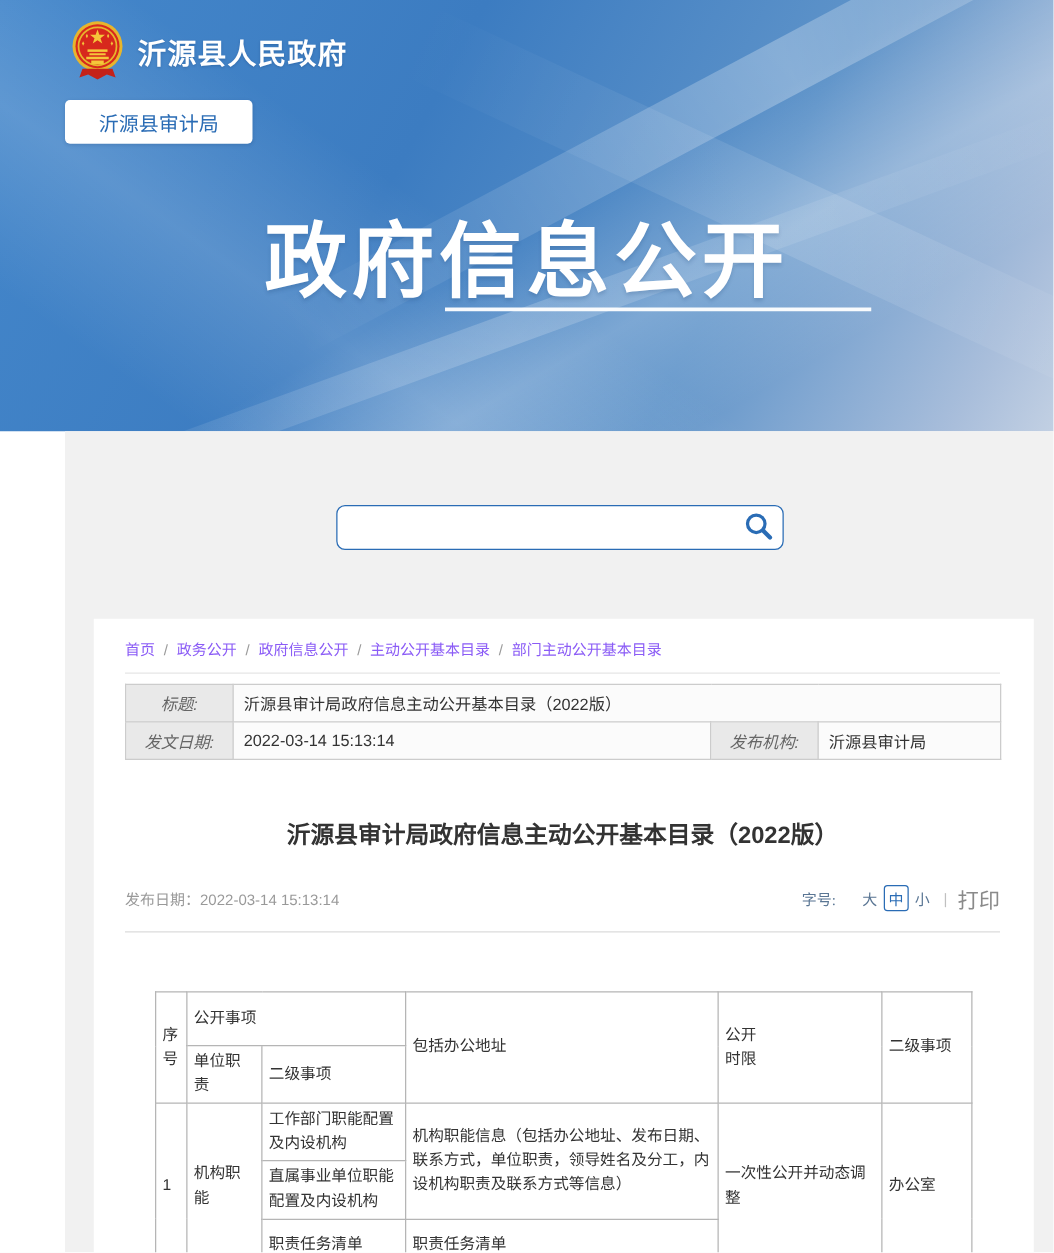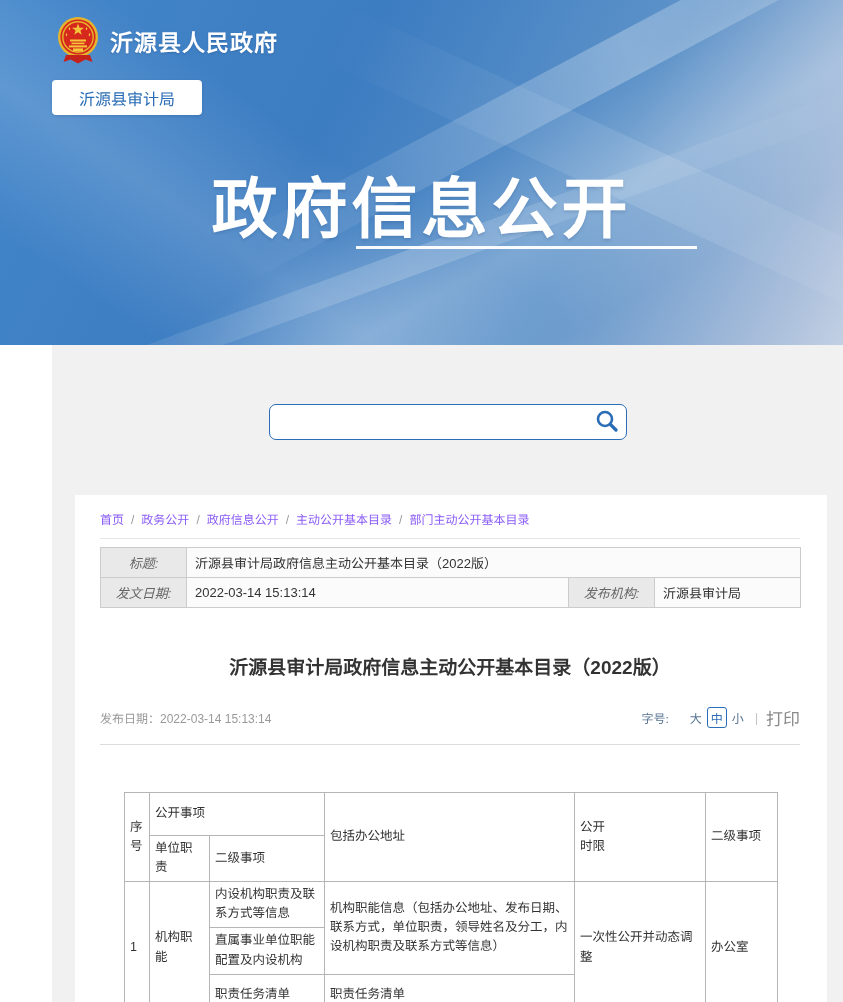--- a/index.html
+++ b/index.html
@@ -187,21 +187,21 @@
 时限</td>
           <td rowspan="2">二级事项</td>
         </tr>
         <tr class="h2">
           <td>单位职责</td>
           <td>二级事项</td>
         </tr>
         <tr class="b1">
           <td rowspan="3">1</td>
           <td rowspan="3">机构职能</td>
-          <td>内设机构职责及联系方式等信息</td>
+          <td>工作部门职能配置及内设机构</td>
           <td rowspan="2">机构职能信息（包括办公地址、发布日期、联系方式，单位职责，领导姓名及分工，内设机构职责及联系方式等信息）</td>
           <td rowspan="3">一次性公开并动态调整</td>
           <td rowspan="3">办公室</td>
         </tr>
         <tr class="b2">
           <td>直属事业单位职能配置及内设机构</td>
         </tr>
         <tr class="b3">
           <td>职责任务清单</td>
           <td>职责任务清单</td>

